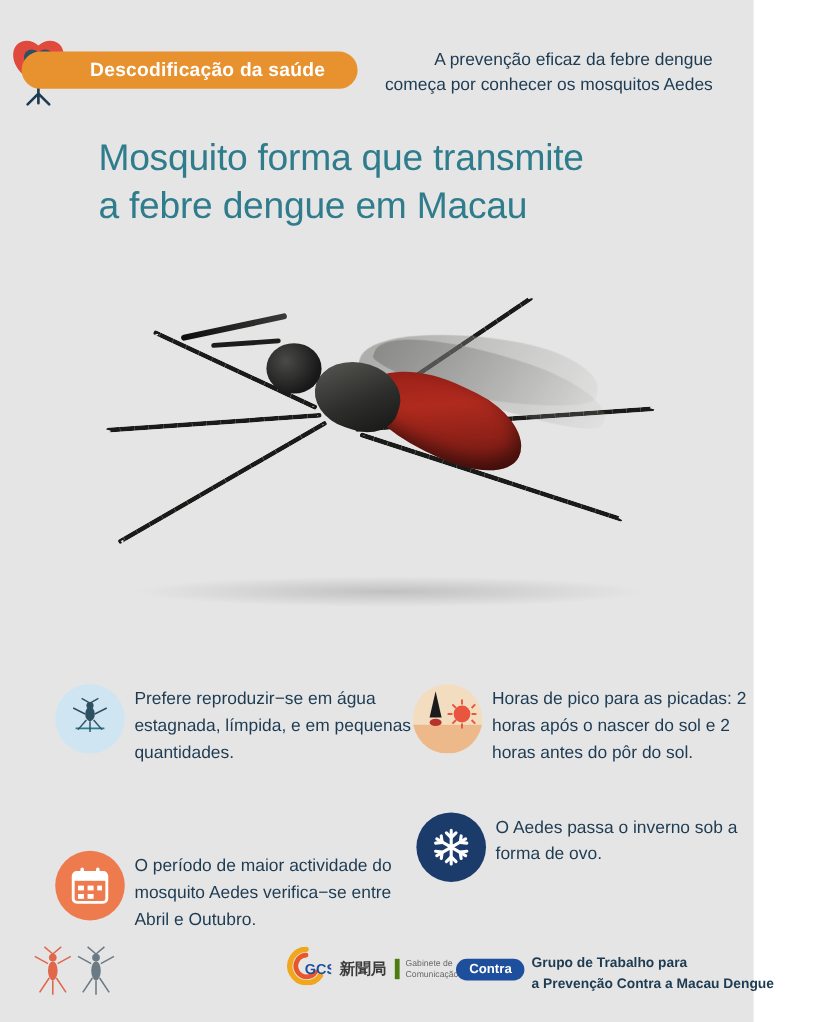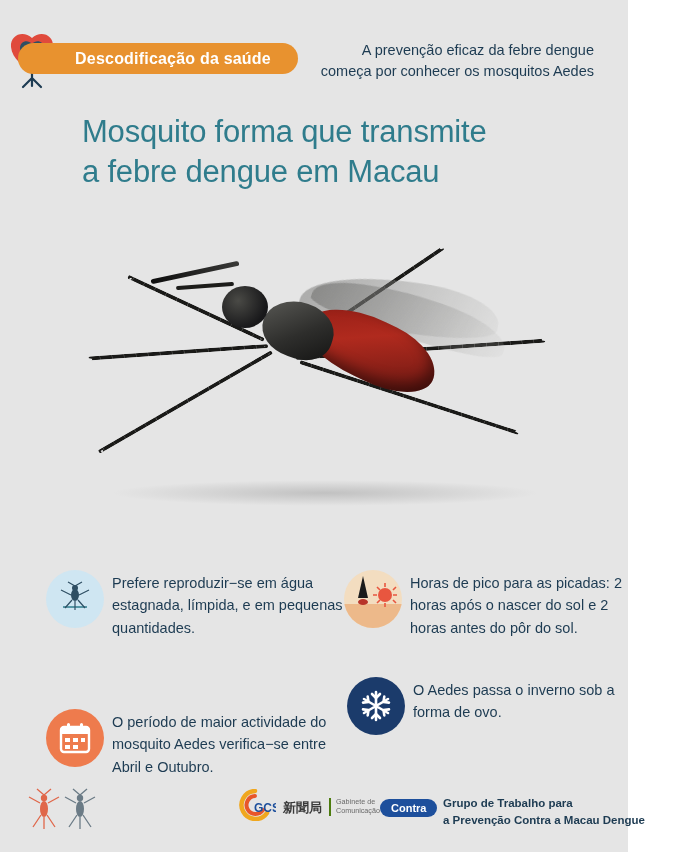--- a/index.html
+++ b/index.html
@@ -217,21 +217,21 @@
   .gcs-cn {
     color: #3a3a3a;
     font-size: 13px;
     font-weight: bold;
     line-height: 1.1;
   }
   .gcs-pt {
     color: #6a6a6a;
     font-size: 7.2px;
     line-height: 1.2;
-    border-left: 2px solid #4d7c0f;
+    border-left: 4px solid #4d7c0f;
     padding-left: 5px;
   }
   .fonate-pill {
     position: absolute;
     left: 380px; top: 22px;
     background: #1d4f9c;
     color: #fff;
     font-size: 11px;
     font-weight: bold;
     border-radius: 10px;

